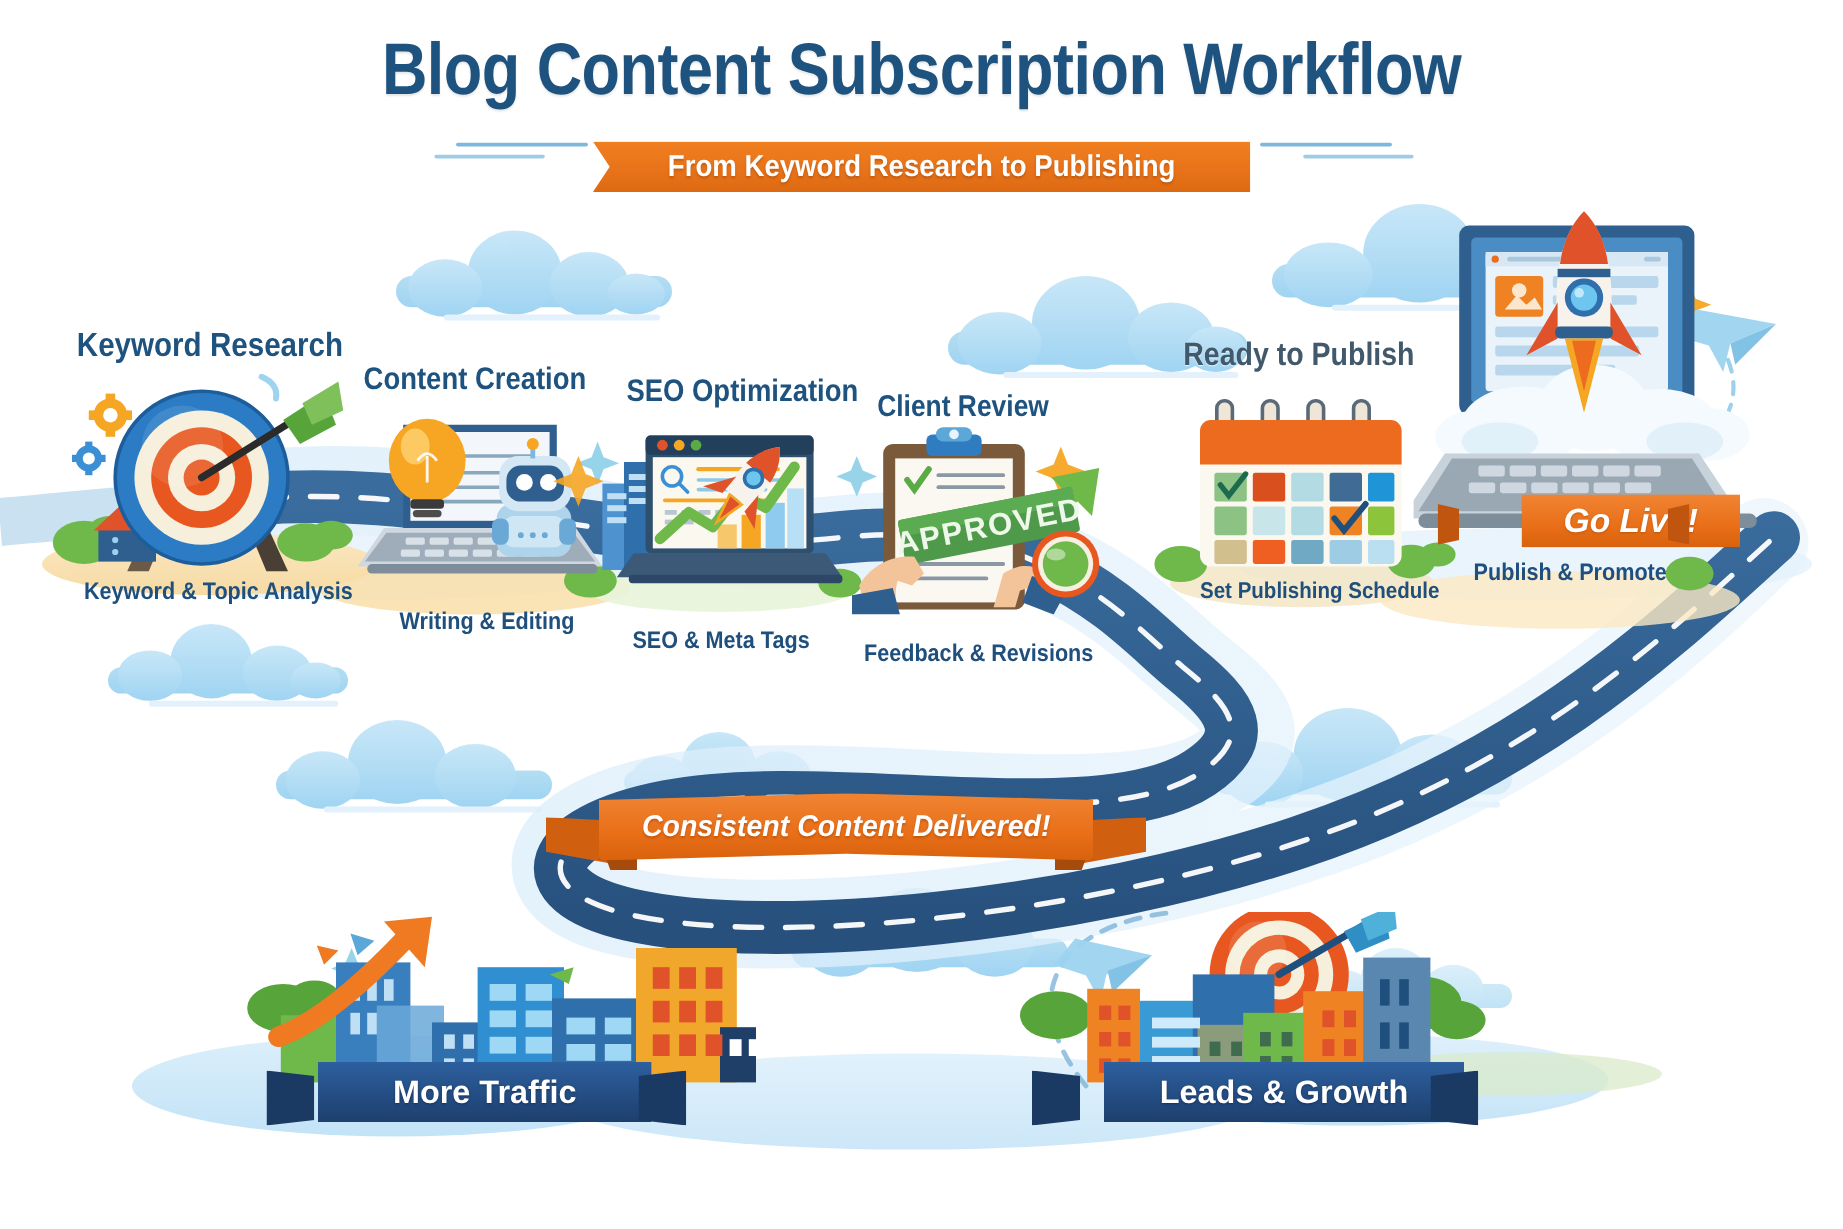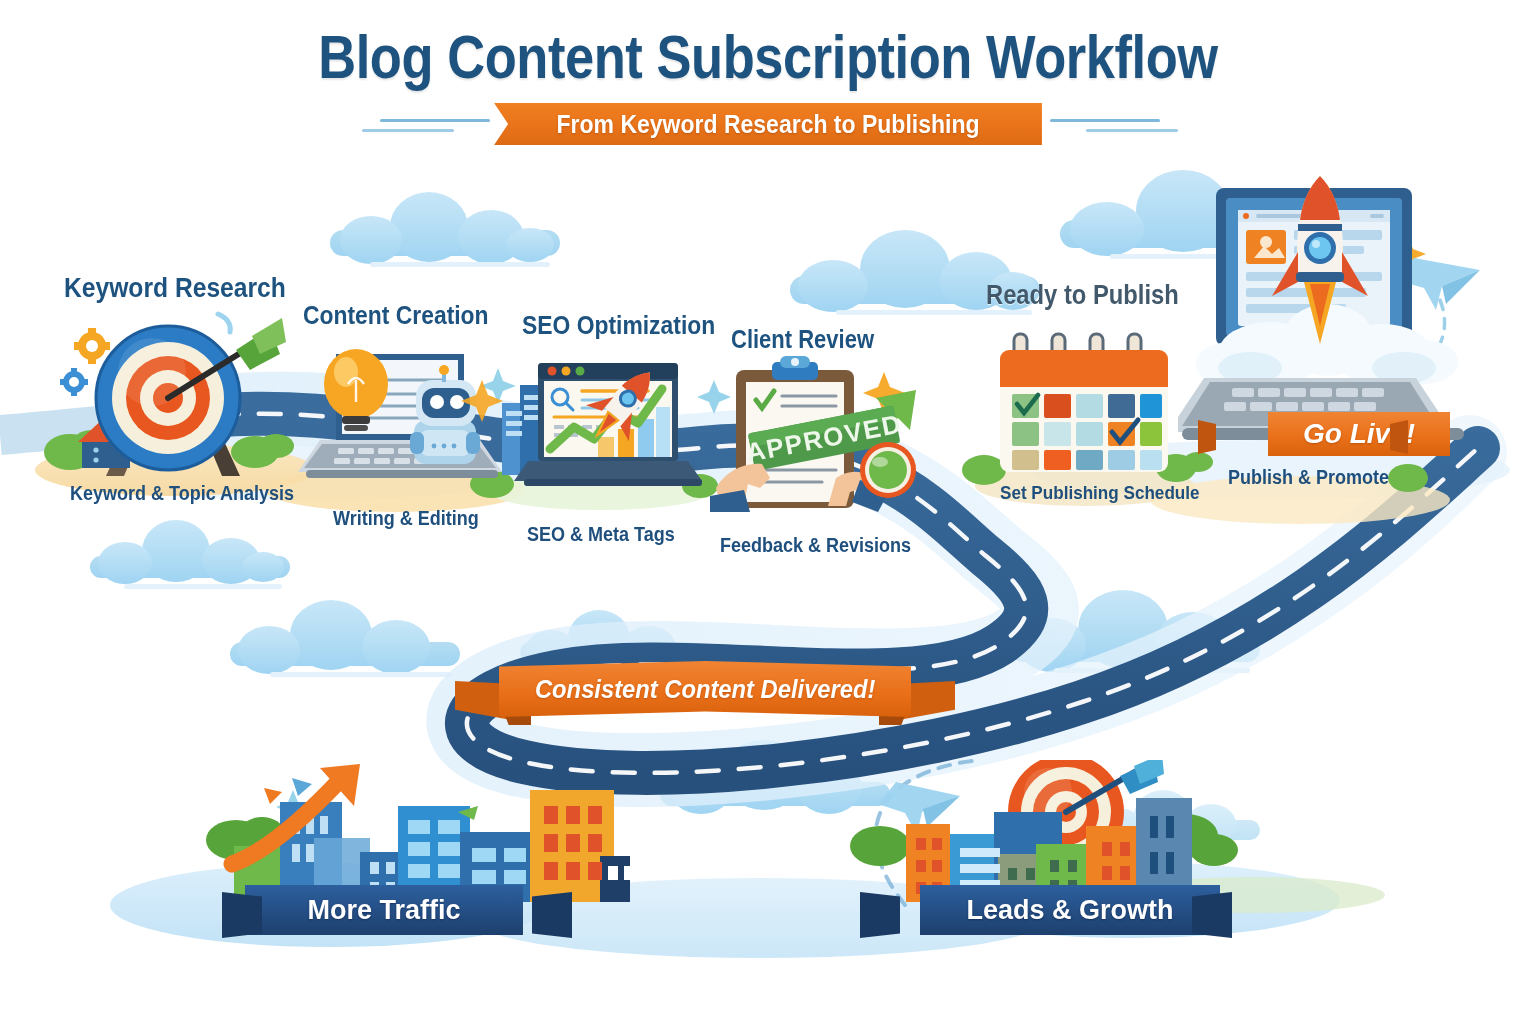--- a/index.html
+++ b/index.html
@@ -20,21 +20,21 @@
     color:#1e5380;
     transform:scaleX(0.86);
     text-shadow:0 2px 2px rgba(0,0,0,.10);
     white-space:nowrap;
   }
   #subtitle-wrap{left:0;top:103px;width:1536px;height:44px;}
   .sub-line{position:absolute;height:3px;background:#7fb8dd;border-radius:2px;}
   .sub-line2{position:absolute;height:3px;background:#9fcbe6;border-radius:2px;}
   #subbanner{
     position:absolute;left:50%;transform:translateX(-50%);
-    top:0;height:42px;padding:0 44px;
+    top:15px;height:42px;padding:0 44px;
     background:linear-gradient(180deg,#f08020 0%,#e8731a 55%,#dd6a12 100%);
     display:flex;align-items:center;justify-content:center;
     clip-path:polygon(0 0,100% 0,100% 100%,0 100%,14px 50%);
     box-shadow:0 3px 6px rgba(0,0,0,.13);
     text-align:center;
   }
   #subbanner-text{
     color:#fff;font-size:25px;font-weight:bold;white-space:nowrap;
     transform:scaleX(0.92);
     text-shadow:0 1px 2px rgba(120,50,0,.35);
@@ -670,21 +670,21 @@
       </g>
 
     <path d="M22,104 C56,92 96,56 130,20" fill="none" stroke="#ef7a22" stroke-width="17" stroke-linecap="round"></path>
     <path d="M110,8 l40,-4 -6,42 z" fill="#ef7a22"></path>
 
     <path d="M82,18 l20,6 -14,12 z" fill="#5aa7d8"></path>
     <path d="M54,28 l18,4 -12,12 z" fill="#ef7a22"></path>
     <path d="M248,52 l20,-6 -4,14 z" fill="#6fb84a"></path>
   </svg>
 
-  <div class="ribbon-blue" style="left:245px;top:885px;width:278px;height:50px;
+  <div class="ribbon-blue" style="left:265px;top:885px;width:278px;height:50px;
               clip-path:polygon(0 0,100% 0,100% 100%,0 100%);">
     <span class="txt" style="font-size:27px;">More Traffic</span>
   </div>
   <div class="tail" style="left:222px;top:892px;width:40px;height:46px;background:#1a3a63;
               clip-path:polygon(0 0,100% 10%,100% 90%,0 100%);"></div>
   <div class="tail" style="left:532px;top:892px;width:40px;height:46px;background:#1a3a63;
               clip-path:polygon(0 10%,100% 0,100% 100%,0 90%);"></div>
 
   <svg class="scene" style="left:870px;top:760px;width:400px;height:150px;" viewBox="0 0 400 150">
 

